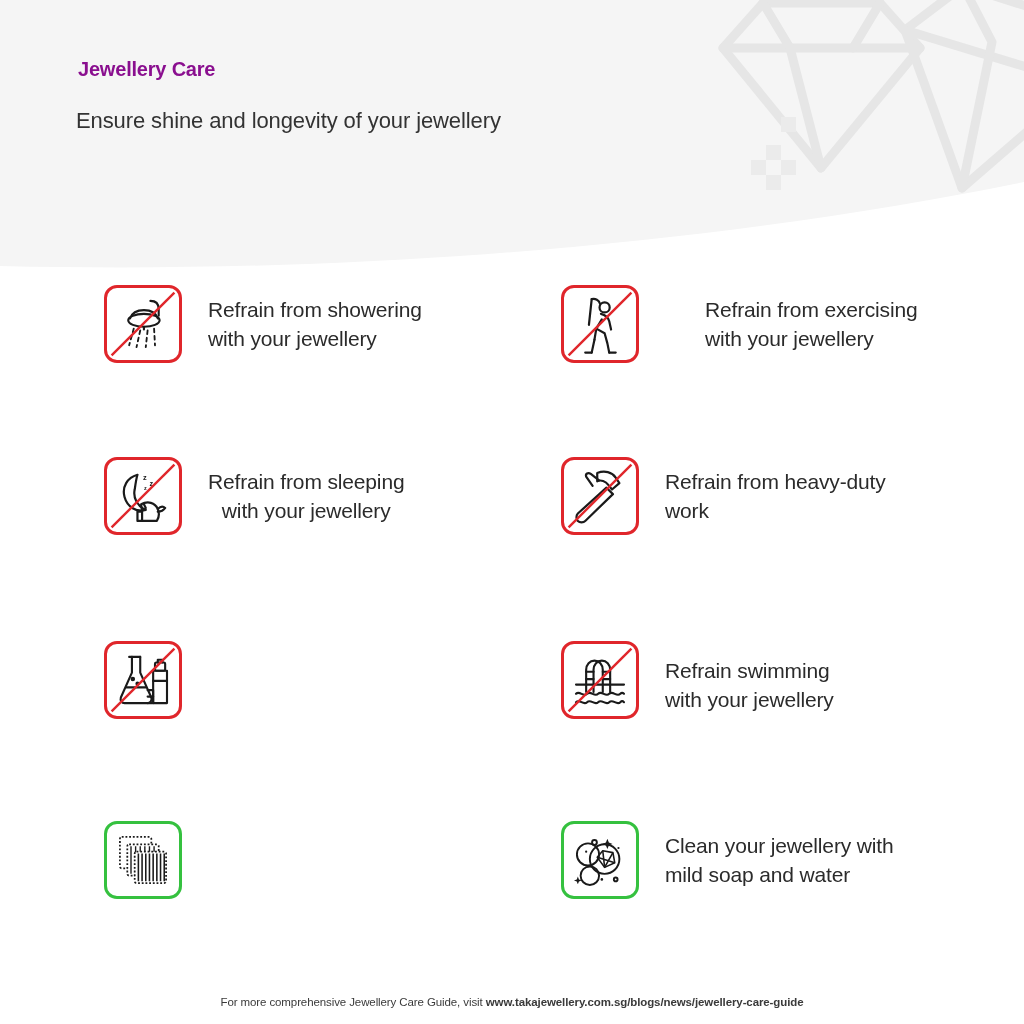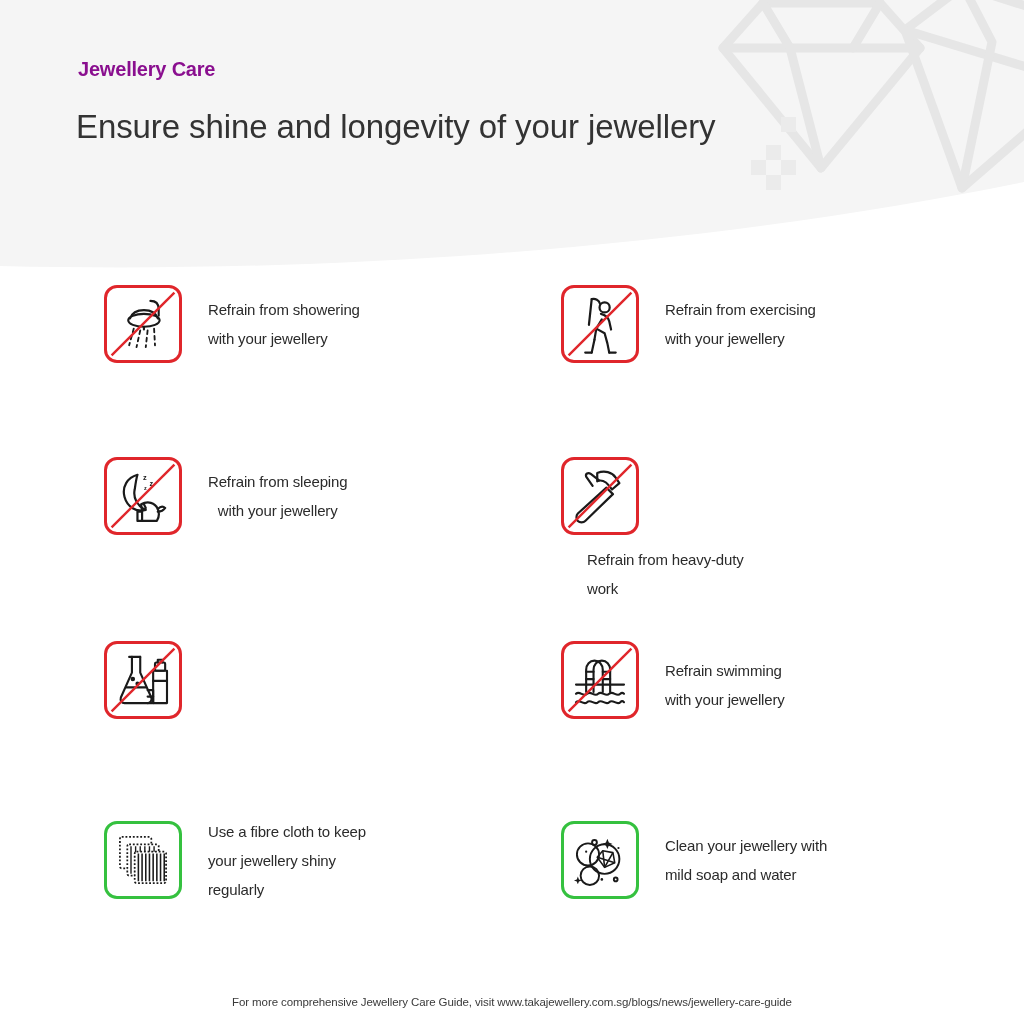--- a/index.html
+++ b/index.html
@@ -19,49 +19,49 @@
   .header-bg { position:absolute; left:0; top:0; width:1024px; height:272px; }
   .header-inner { position:absolute; left:0; top:0; width:1024px; height:272px; }
 
   .title {
     position:absolute; left:78px; top:58px;
     font-size:20px; font-weight:bold; letter-spacing:-0.2px;
     color:#8a0f8f;
   }
   .subtitle {
     position:absolute; left:76px; top:108px;
-    font-size:33px; font-weight:normal; letter-spacing:-0.1px;
+    font-size:22px; font-weight:normal; letter-spacing:-0.1px;
     color:#333333;
   }
 
   
   .grid { position:absolute; left:0; top:0; width:1024px; height:1024px; }
   .tip { position:absolute; display:flex; align-items:flex-start; }
 
   .icon-box {
     width:78px; height:78px; flex:0 0 78px;
     border-radius:13px; background:#ffffff;
     position:relative; overflow:hidden;
   }
   .icon-box.forbid { border:3px solid #e0262b; }
   .icon-box.allow  { border:3px solid #35c13f; }
   .icon-box svg { position:absolute; left:0; top:0; width:100%; height:100%; }
 
   .tip-text {
-    font-size:15px; line-height:29px; color:#2b2b2b;
+    font-size:21px; line-height:29px; color:#2b2b2b;
     letter-spacing:-0.15px; white-space:pre-line;
   }
 
   
   .footer {
     position:absolute; left:0; top:996px; width:1024px;
     text-align:center; font-size:11.5px; color:#3a3a3a;
     letter-spacing:-0.1px;
   }
-  .footer b { font-weight:normal; }
+  .footer b { font-weight:bold; }
 </style>
 </head>
 <body>
 
 <div class="header">
   <svg class="header-bg" viewBox="0 0 1024 272" preserveAspectRatio="none">
     <path d="M0,0 L1024,0 L1024,182 C780,232 420,276 0,266 Z" fill="#f5f5f5"></path>
   </svg>
 
   <svg class="header-inner" viewBox="0 0 1024 272">
@@ -112,21 +112,21 @@
           <path d="M44,46 L42,64"></path>
           <path d="M51,44 L52,62"></path>
         </g>
         <line x1="5" y1="73" x2="73" y2="5" stroke="#e0262b" stroke-width="2.6"></line>
       </svg>
     </div>
     <div class="tip-text" style="margin-left:26px; margin-top:10px;">Refrain from showering
 with your jewellery</div>
   </div>
 
-  <div class="tip" style="left:561px; top:285px; width:430px;">
+  <div class="tip" style="left:561px; top:285px; width:430px;gap:40px;">
     <div class="icon-box forbid">
       <svg viewBox="0 0 78 78">
         <g fill="none" stroke="#1a1a1a" stroke-width="2.4" stroke-linecap="round" stroke-linejoin="round">
           <circle cx="44" cy="21" r="5.5"></circle>
           <path d="M30,12 C34,11 38,13 39,17"></path>
           <path d="M30,12 L27,40"></path>
           <path d="M40,28 C44,29 48,32 49,36 L51,45"></path>
           <path d="M41,34 L35,44 L33,56"></path>
           <path d="M35,44 L44,49 L47,60 L49,70"></path>
           <path d="M33,56 L30,70"></path>
@@ -155,21 +155,21 @@
           <text x="46" y="28">z</text>
           <text x="40" y="33" font-size="6">z</text>
         </g>
         <line x1="5" y1="73" x2="73" y2="5" stroke="#e0262b" stroke-width="2.6"></line>
       </svg>
     </div>
     <div class="tip-text" style="margin-left:26px; margin-top:10px;text-align:center;">Refrain from sleeping
 with your jewellery</div>
   </div>
 
-  <div class="tip" style="left:561px; top:457px; width:430px;flex-direction:column;">
+  <div class="tip" style="left:561px; top:457px; width:430px;">
     <div class="icon-box forbid">
       <svg viewBox="0 0 78 78">
         <g fill="none" stroke="#1a1a1a" stroke-width="2.4" stroke-linecap="round" stroke-linejoin="round">
           <path d="M36,14 C44,11 52,13 56,19 L60,25 L52,32 L48,27 C45,23 40,21 36,23 Z"></path>
           <path d="M38,22 L29,15 C26,13 23,15 24,18 L31,28"></path>
           <path d="M46,30 L53,37 L23,66 C21,68 17,68 15,66 C13,64 13,60 15,58 Z"></path>
         </g>
         <line x1="5" y1="73" x2="73" y2="5" stroke="#e0262b" stroke-width="2.6"></line>
       </svg>
     </div>
@@ -229,23 +229,20 @@
         </g>
         <rect x="30" y="30" width="34" height="34" rx="2" fill="#ffffff" stroke="#1a1a1a" stroke-width="1.9" stroke-dasharray="2 2" stroke-linejoin="round"></rect>
         <g fill="none" stroke="#1a1a1a" stroke-width="1.7">
           <path d="M34,32 L34,62 M38,32 L38,62 M42,32 L42,62 M46,32 L46,62 M50,32 L50,62 M54,32 L54,62 M58,32 L58,62 M62,32 L62,62"></path>
         </g>
         <g fill="none" stroke="#ffffff" stroke-width="1.6">
           <path d="M40,38 L40,50 M52,42 L52,56"></path>
         </g>
       </svg>
     </div>
-    <div class="tip-text" style="margin-left:26px; margin-top:-4px;">Use a fibre cloth to keep
-your jewellery shiny
-regularly</div>
   </div>
 
   <div class="tip" style="left:561px; top:821px; width:430px;">
     <div class="icon-box allow">
       <svg viewBox="0 0 78 78">
         <g fill="none" stroke="#1a1a1a" stroke-width="2.1" stroke-linecap="round" stroke-linejoin="round">
           <circle cx="26" cy="33" r="12"></circle>
           <circle cx="44" cy="38" r="16"></circle>
           <circle cx="28" cy="56" r="10"></circle>
           <circle cx="33" cy="20" r="2.6"></circle>

